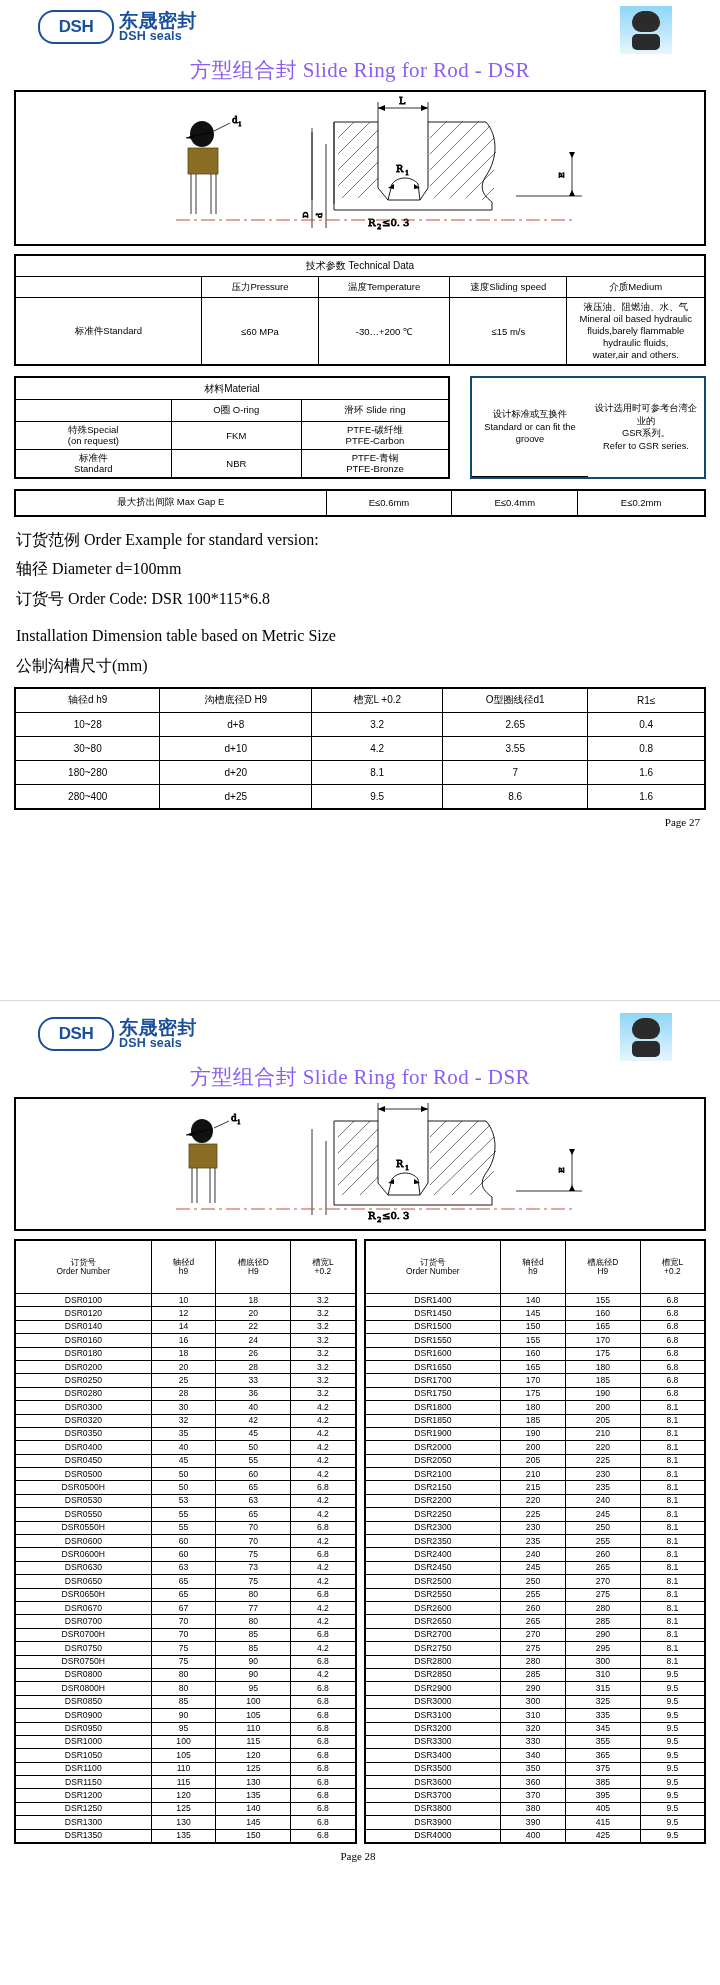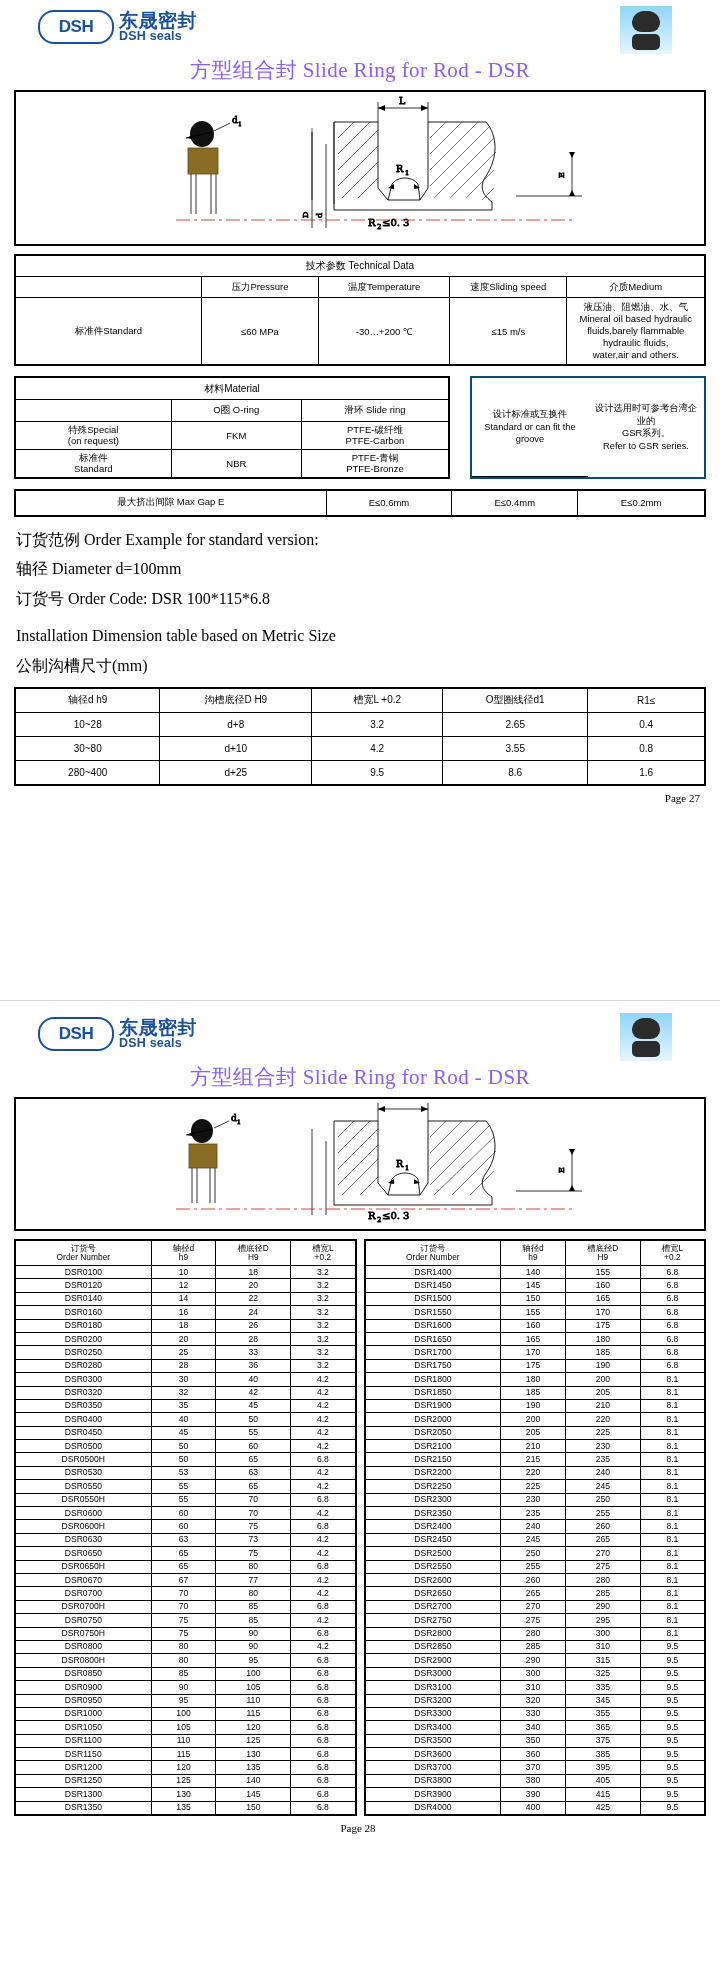--- a/index.html
+++ b/index.html
@@ -71,21 +71,21 @@
       padding-top:6px;padding-right:6px;}
   .pagenum.left{text-align:center;padding-left:2px;}
 
   
   .ordwrap{display:flex;gap:7px;}
   .ordwrap > div{flex:1;}
   .ordtbl{border:2px solid #000;width:100%;border-collapse:collapse;}
   .ordtbl td,.ordtbl th{border:1px solid #000;text-align:center;
       font-size:8.6px;line-height:1.08;padding:0;height:12.4px;
       font-family:"Liberation Sans",sans-serif;font-weight:normal;}
-  .ordtbl th{font-size:8.4px;line-height:1.12;height:22px;padding:1px 0;}
+  .ordtbl th{font-size:8.4px;line-height:1.12;height:22px;padding:15px 0;}
   .ordtbl td.ordno{font-size:8.6px;}
   .drawbox2{border:2px solid #000;height:130px;position:relative;overflow:hidden;}
 </style>
 </head>
 <body>
 
 <div class="page page1">
 
   <div class="hdr">
     <div class="logo">
@@ -300,20 +300,27 @@
         <td>0.4</td>
       </tr>
       <tr>
         <td>30~80</td>
         <td>d+10</td>
         <td>4.2</td>
         <td>3.55</td>
         <td>0.8</td>
       </tr>
       <tr>
+        <td>180~280</td>
+        <td>d+20</td>
+        <td>8.1</td>
+        <td>7</td>
+        <td>1.6</td>
+      </tr>
+      <tr>
         <td>280~400</td>
         <td>d+25</td>
         <td>9.5</td>
         <td>8.6</td>
         <td>1.6</td>
       </tr>
     </tbody>
   </table>
 
   <div class="pagenum">Page  27</div>

